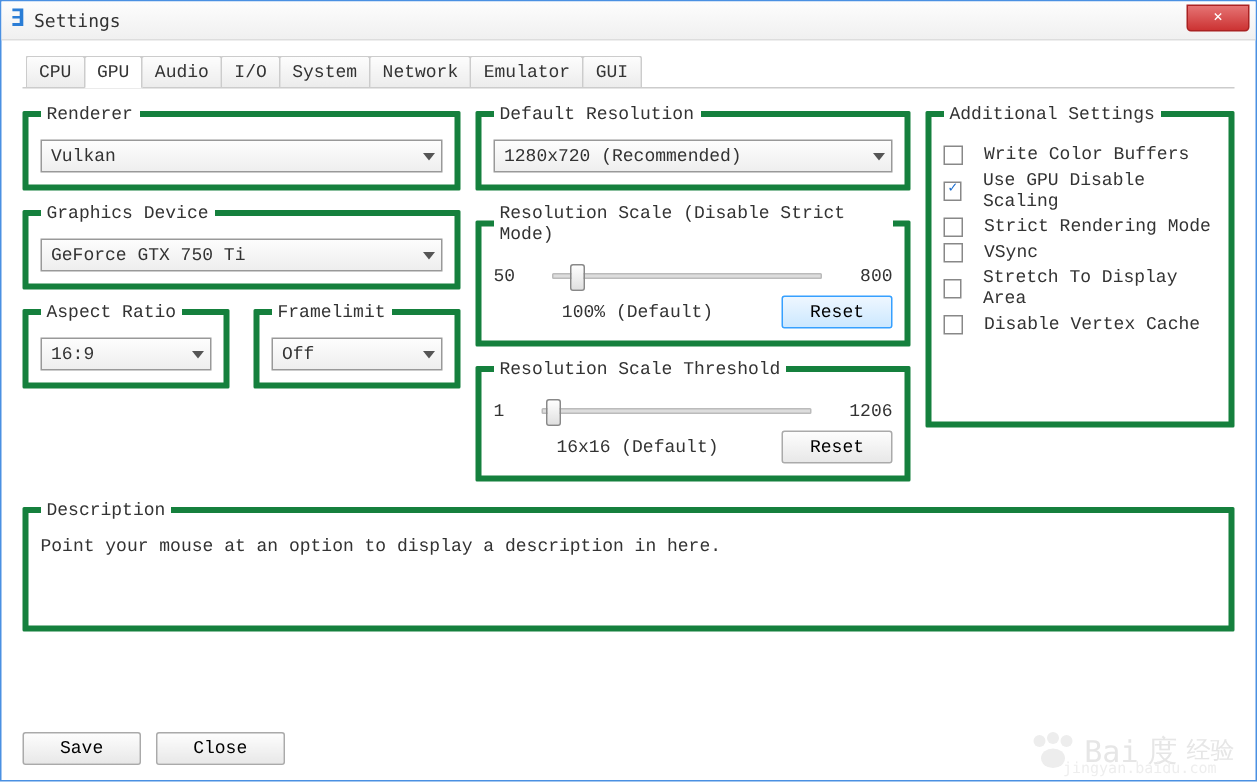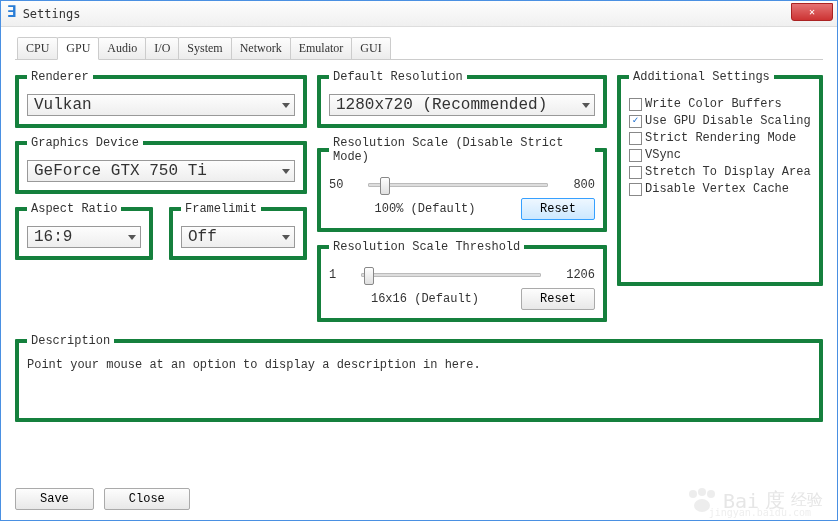--- a/index.html
+++ b/index.html
@@ -52,21 +52,21 @@
     display: flex;
     border-bottom: 1px solid #ccc;
     margin-bottom: 10px;
   }
   .tab {
     padding: 3px 8px;
     background: linear-gradient(#fdfdfd,#ececec);
     border: 1px solid #ccc;
     border-bottom: none;
     margin-right: -1px;
-    font-family: Liberation Serif, serif;
+    font-family: Liberation Mono, monospace;
     font-size: 12px;
     cursor: pointer;
     border-radius: 2px 2px 0 0;
   }
   .tab.active {
     background: #fff;
     position: relative;
     z-index: 1;
     border-bottom: 1px solid #fff;
     margin-bottom: -1px;
@@ -98,21 +98,21 @@
   .dropdown {
     width: 100%;
     height: 22px;
     border: 1px solid #999;
     background: linear-gradient(#fdfdfd,#eee);
     display: flex;
     align-items: center;
     justify-content: space-between;
     padding: 0 4px 0 6px;
     font-family: "Courier New", monospace;
-    font-size: 16px;
+    font-size: 12px;
     cursor: pointer;
   }
   .dropdown.disabled {
     background: #f4f4f4;
     color: #999;
     border-color: #ccc;
   }
   .arrow-down {
     border-left: 4px solid transparent;
     border-right: 4px solid transparent;
@@ -164,21 +164,21 @@
     border: 1px solid #36a0ff;
     background: linear-gradient(#eef7ff,#cce8ff);
   }
   .reset-row { display:flex; justify-content: space-between; align-items:center; }
   .reset-row .lbl { flex:1; text-align:center; }
   .right-col {
     flex: 1;
   }
   .chk-row {
     display: flex; align-items: center;
-    gap: 3px;
+    gap: 14px;
     margin: 3px 0;
   }
   .checkbox {
     width: 13px; height: 13px;
     border: 1px solid #888;
     background: #fff;
     display: inline-flex;
     align-items: center;
     justify-content: center;
     font-size: 10px;

